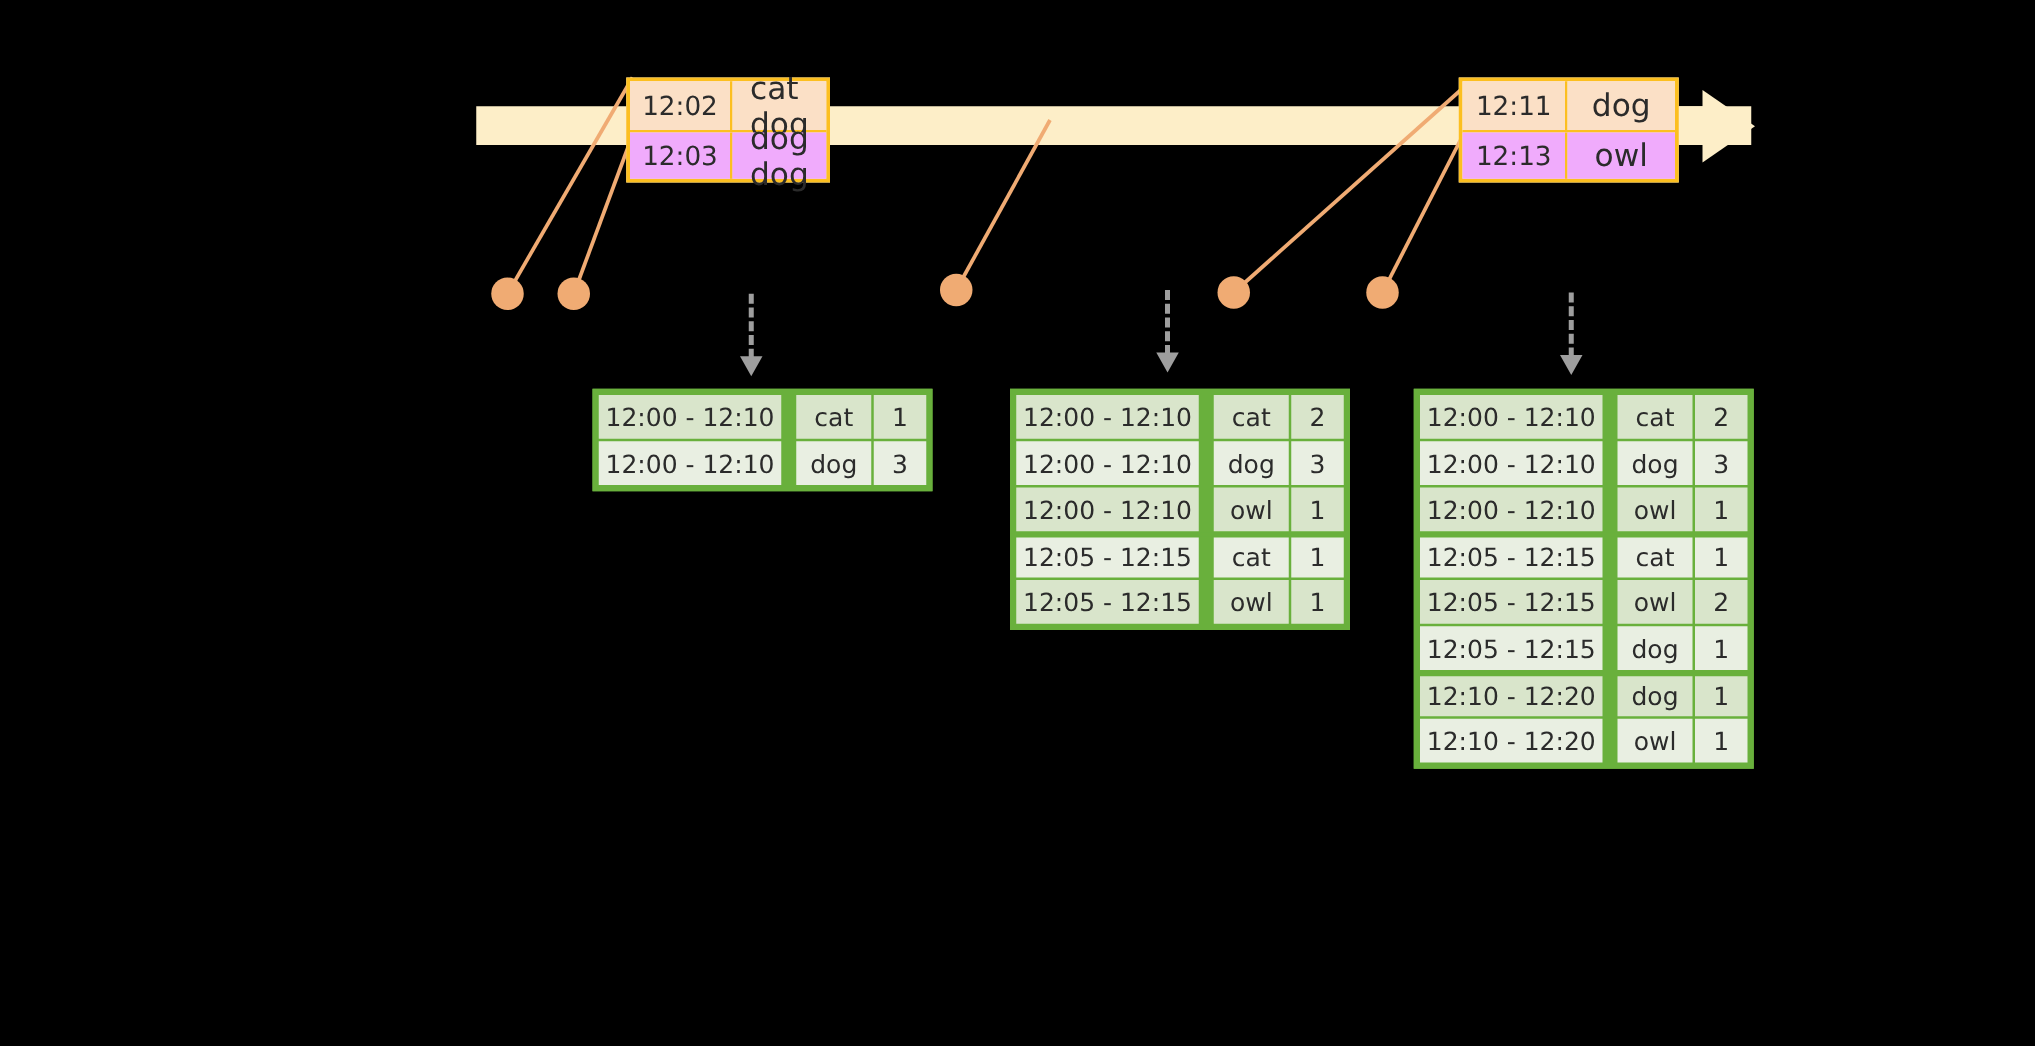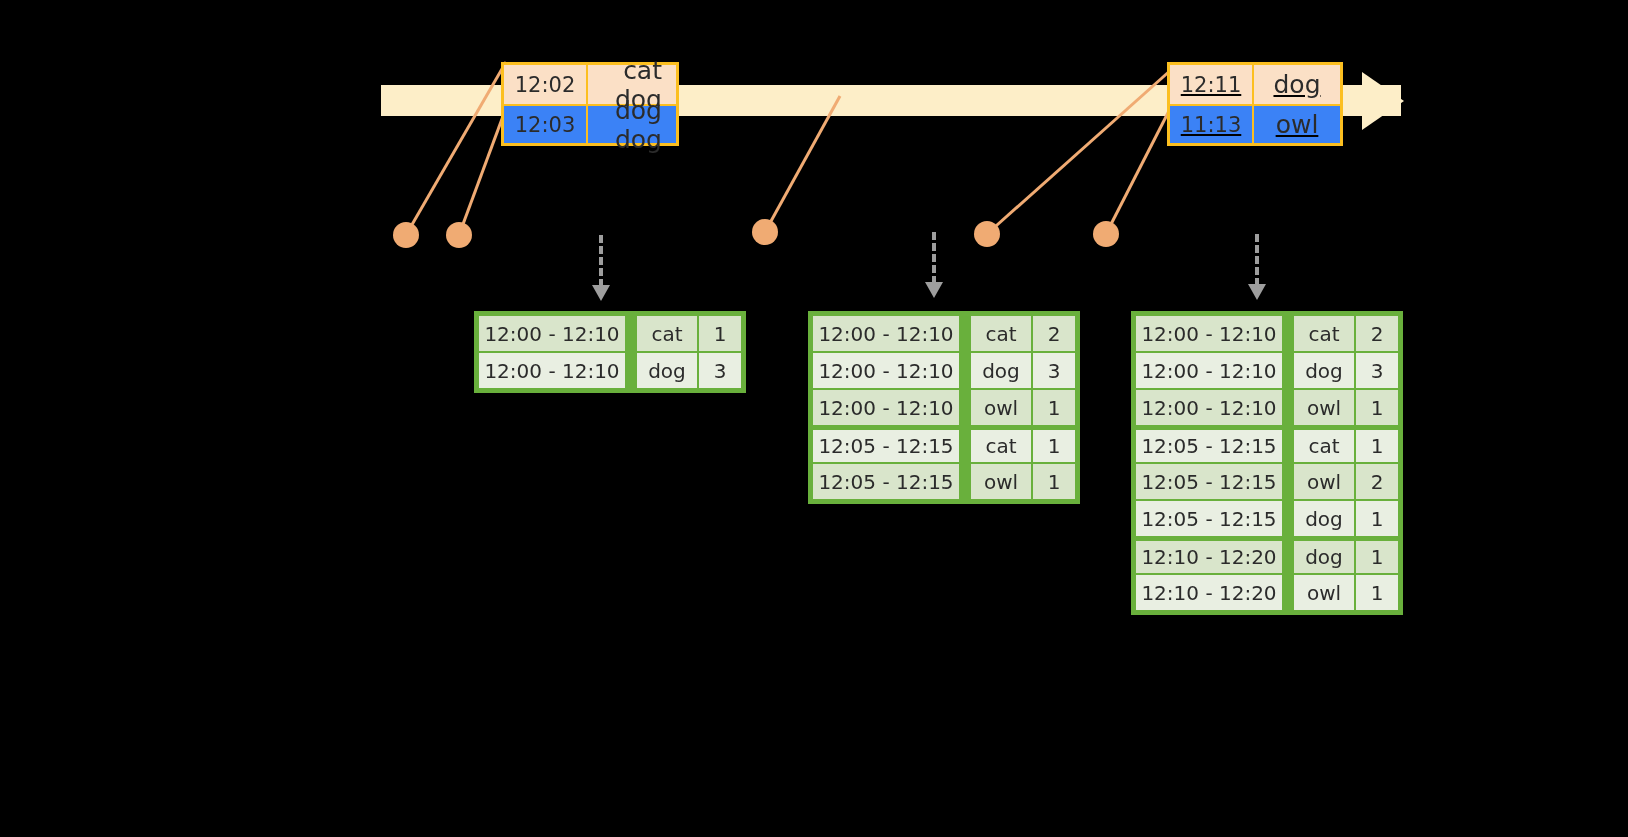--- a/index.html
+++ b/index.html
@@ -80,25 +80,25 @@
     align-items: center;
     justify-content: center;
     font-size: 25px;
     color: #2b2b2b;
     box-sizing: border-box;
     padding: 0 14px;
   }
   .evt-row.shade .evt-time,
   .evt-row.shade .evt-val { background: #fbe0c6; }
   .evt-row.plain .evt-time,
-  .evt-row.plain .evt-val { background: #3b82f6; }
-
-  #evt-box-1 { left: 501px; top: 62px; width: 178px; text-align: right; }
+  .evt-row.plain .evt-val { background: #f0abfc; }
+
+  #evt-box-1 { left: 501px; top: 62px; width: 163px; }
   #evt-box-2 { left: 835px; top: 81px; width: 196px; }
-  #evt-box-3 { left: 1167px; top: 62px; width: 176px; text-decoration: underline; }
+  #evt-box-3 { left: 1167px; top: 62px; width: 176px; }
 
   
   .conn-svg {
     position: absolute;
     left: 0; top: 0;
     width: 1628px; height: 837px;
     pointer-events: none;
   }
 
   
@@ -194,21 +194,21 @@
         <div class="evt-time">12:03</div>
         <div class="evt-val">dog dog</div>
       </div>
     </div>
   <div class="evt-box" id="evt-box-3">
       <div class="evt-row shade">
         <div class="evt-time">12:11</div>
         <div class="evt-val">dog</div>
       </div>
       <div class="evt-row plain">
-        <div class="evt-time">11:13</div>
+        <div class="evt-time">12:13</div>
         <div class="evt-val">owl</div>
       </div>
     </div>
 
   <div class="darr" id="darr-1">
     <div class="stem"></div>
     <div class="head"></div>
   </div>
   <div class="darr" id="darr-2">
     <div class="stem"></div>

